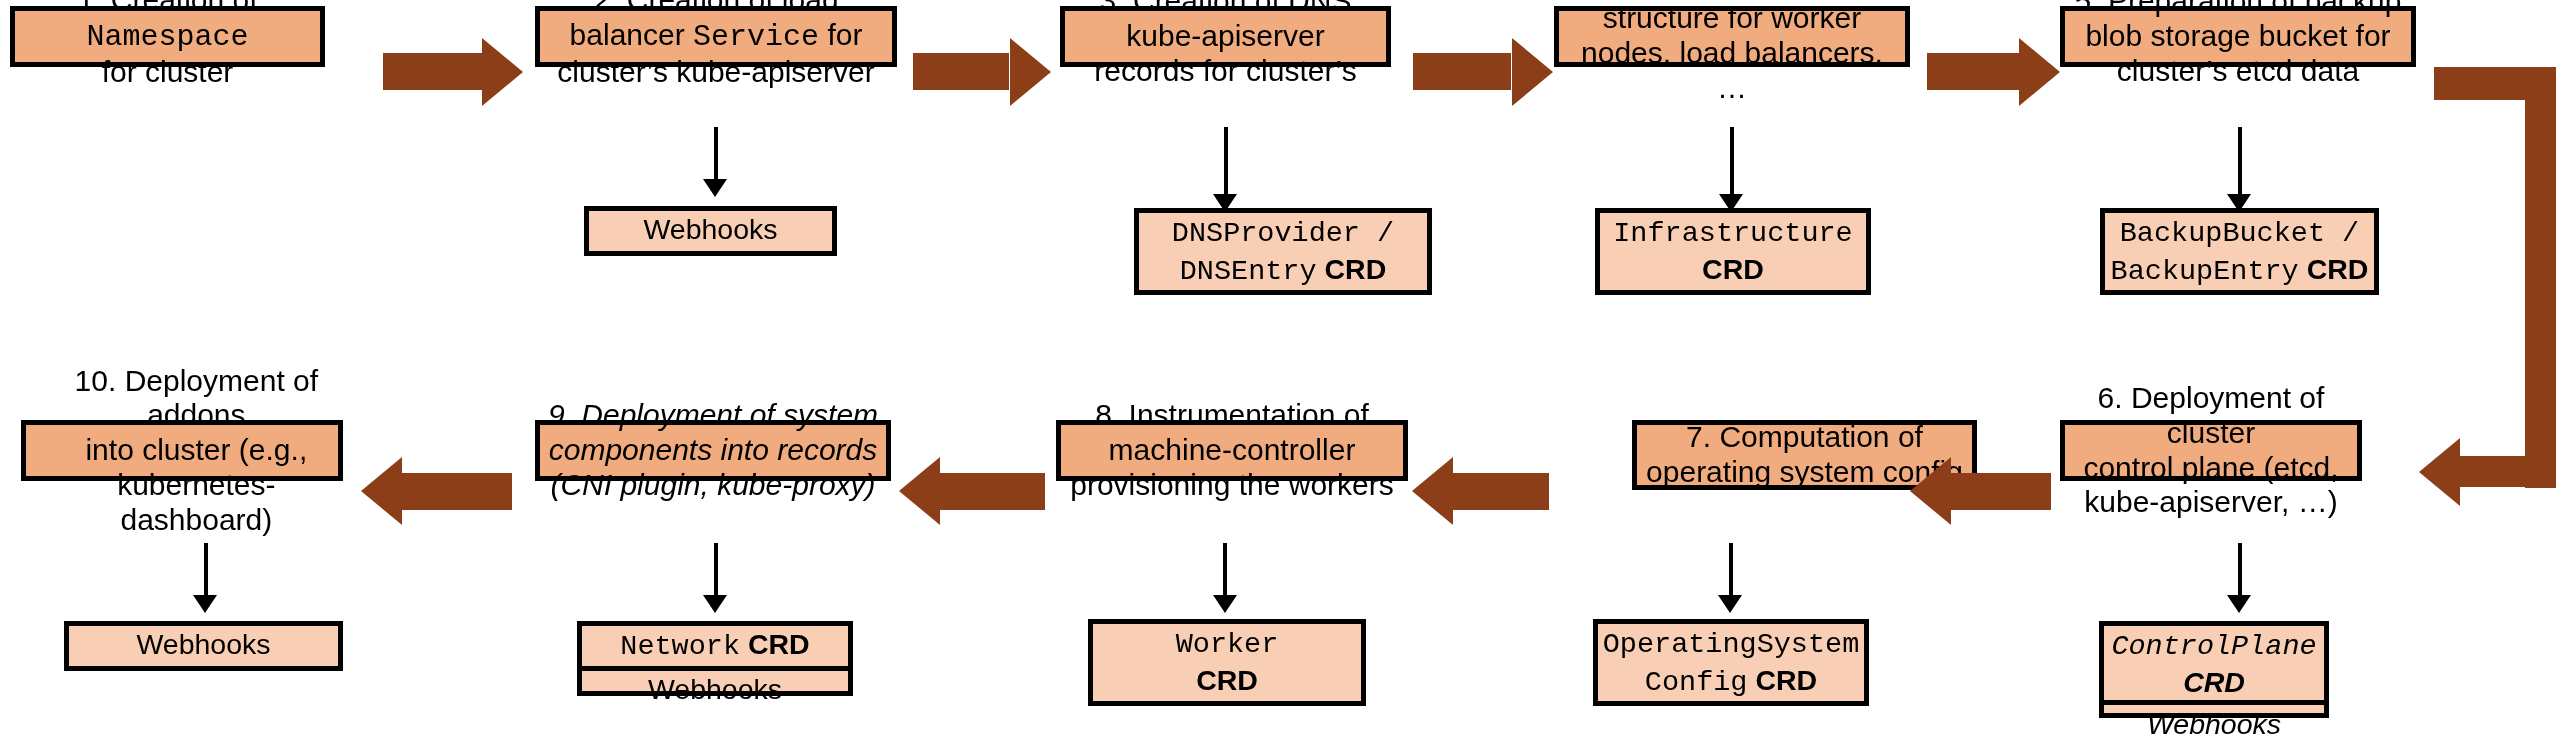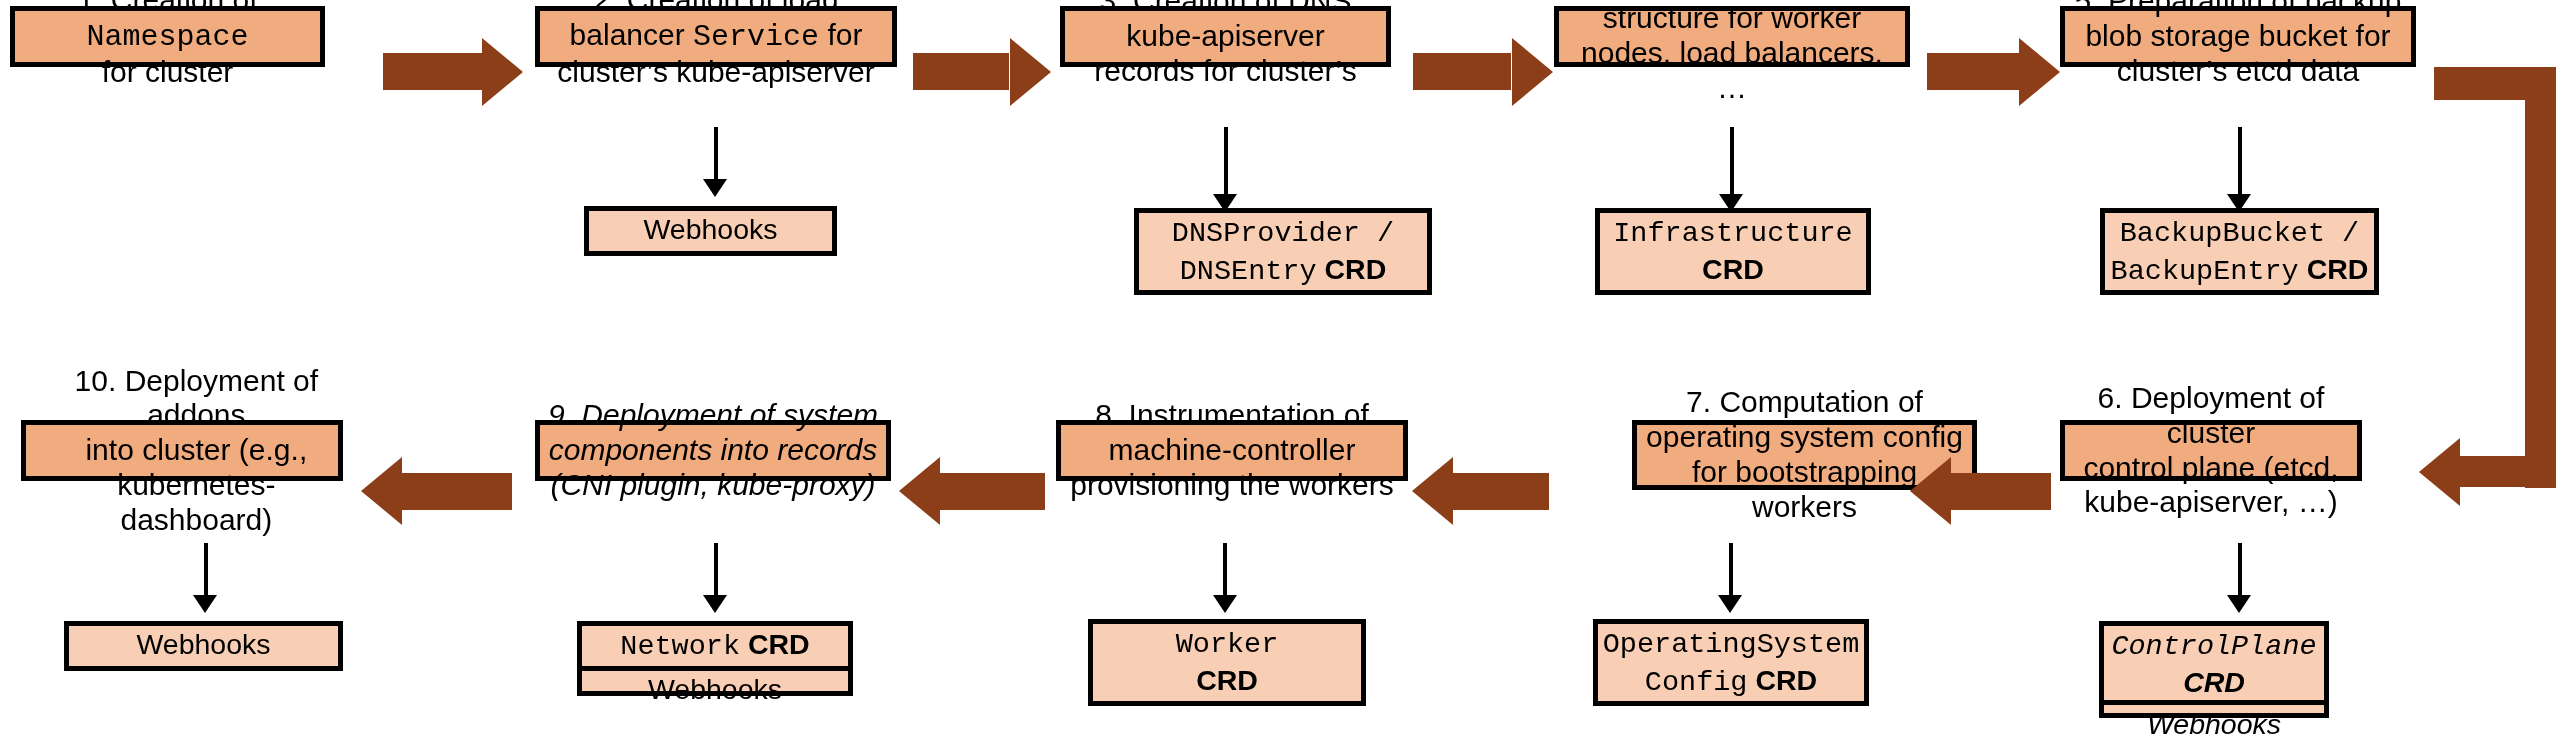--- a/index.html
+++ b/index.html
@@ -176,21 +176,20 @@
         <div><span>8. Instrumentation of</span></div>
         <div><span>machine-controller</span></div>
         <div><span>provisioning the workers</span></div>
       </div>
   </div>
 
   <div class="step-box" id="box-step-7" style="left:1596px; top:420px; width:345px; height:70px;margin-left:36px;">
     <div class="txt">
         <div><span>7. Computation of</span></div>
         <div><span>operating system config</span></div>
-        <div><span>for bootstrapping workers</span></div>
       </div>
   </div>
 
   <div class="step-box" id="box-step-6" style="left:2060px; top:420px; width:302px; height:61px;">
     <div class="txt">
         <div><span>6. Deployment of cluster</span></div>
         <div><span>control plane (etcd,</span></div>
         <div><span>kube-apiserver, …)</span></div>
       </div>
   </div>

